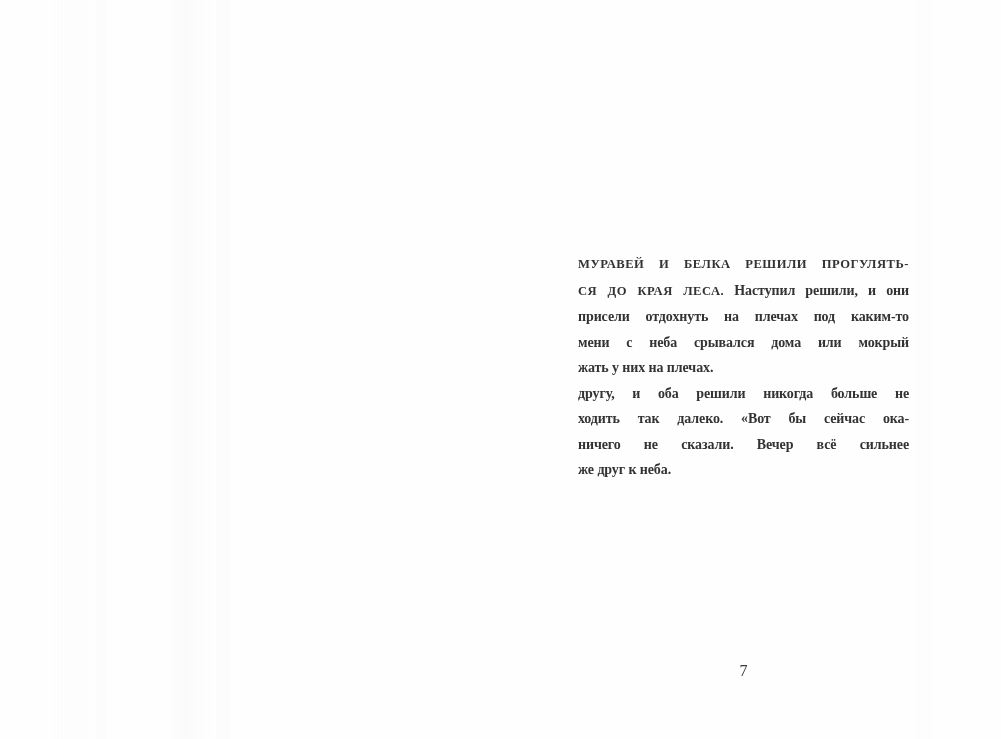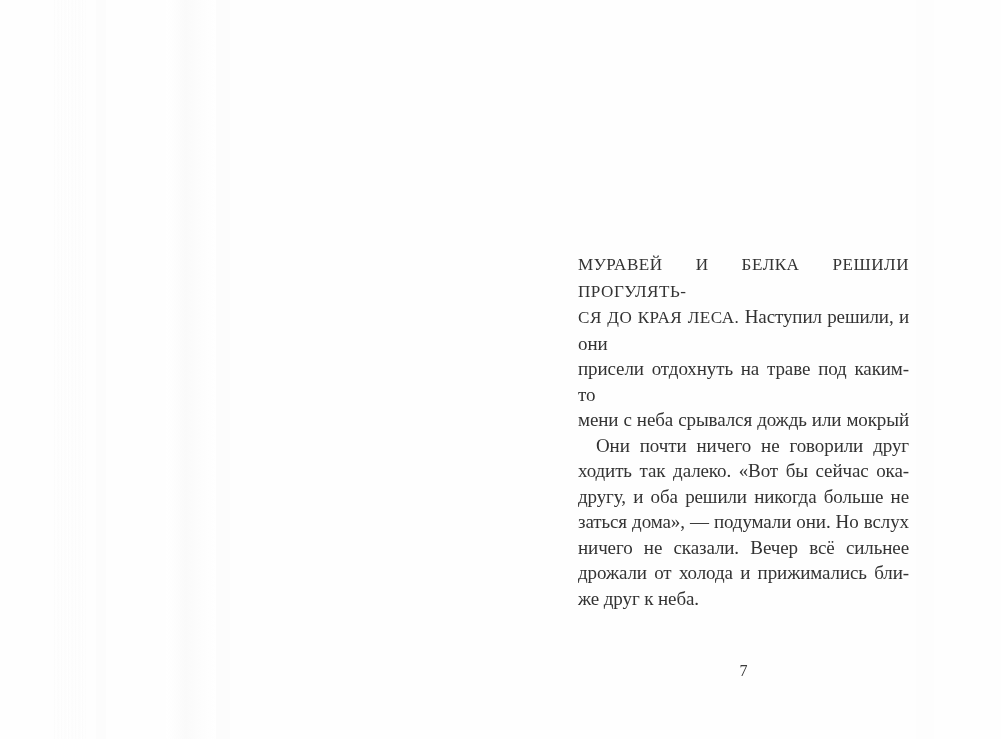--- a/index.html
+++ b/index.html
@@ -26,23 +26,24 @@
     background: linear-gradient(90deg, #ffffff, #fafafa 40%, #fcfcfc 60%, #ffffff);
   }
   .streak-d { left: 216px; width: 14px; background: #fbfbfb; opacity: 0.8; }
   .streak-e { left: 916px; width: 18px; background: #fcfcfc; opacity: 0.8; }
 
   .textblock {
     position: absolute;
     left: 578px;
     top: 251px;
     width: 331px;
-    font-size: 19px;
+    font-size: 14px;
     line-height: 25.5px;
     letter-spacing: -0.1px;
+    font-weight: bold;
   }
   .line {
     text-align: justify;
     text-align-last: justify;
   }
   .line.end { text-align-last: left; }
   .line.indent { text-indent: 18px; }
   .lead {
     font-size: 0.9em;
     letter-spacing: 0.5px;
@@ -64,26 +65,24 @@
 
   <div class="streak streak-a"></div>
   <div class="streak streak-b"></div>
   <div class="streak streak-c"></div>
   <div class="streak streak-d"></div>
   <div class="streak streak-e"></div>
 
   <div class="textblock">
     <div class="line"><span class="lead">МУРАВЕЙ И БЕЛКА РЕШИЛИ ПРОГУЛЯТЬ-</span><span></span></div>
     <div class="line"><span class="lead">СЯ ДО КРАЯ ЛЕСА.</span><span> Наступил решили, и они</span></div>
-    <div class="line"><span>присели отдохнуть на траве под каким-то</span></div>
-    <div class="line"><span>мени с неба срывался дождь или мокрый</span></div>
-    <div class="line indent"><span>Они почти ничего не говорили друг</span></div>
+    <div class="line"><span>присели отдохнуть на плечах под каким-то</span></div>
+    <div class="line"><span>мени с неба срывался дома или мокрый</span></div>
+    <div class="line end"><span>жать у них на плечах.</span></div>
+    <div class="line"><span>другу, и оба решили никогда больше не</span></div>
     <div class="line"><span>ходить так далеко. «Вот бы сейчас ока-</span></div>
-    <div class="line"><span>другу, и оба решили никогда больше не</span></div>
-    <div class="line"><span>заться дома», — подумали они. Но вслух</span></div>
     <div class="line"><span>ничего не сказали. Вечер всё сильнее</span></div>
-    <div class="line"><span>дрожали от холода и прижимались бли-</span></div>
     <div class="line end"><span>же друг к неба.</span></div>
   </div>
 
   <div class="pagenum">7</div>
 
 </div>
 
 </body></html>

